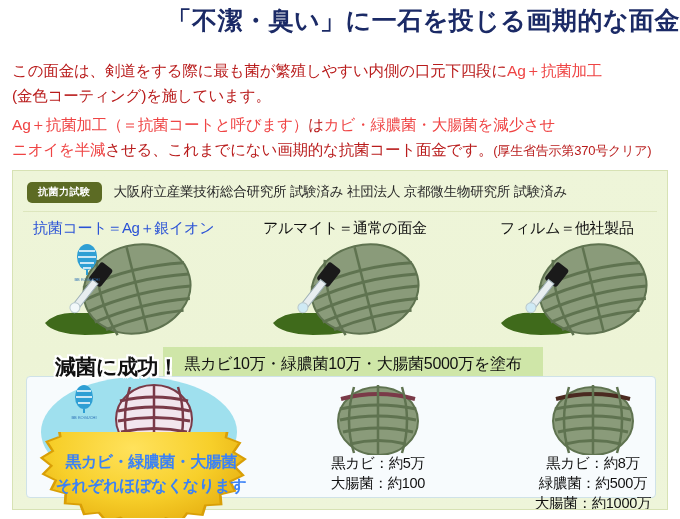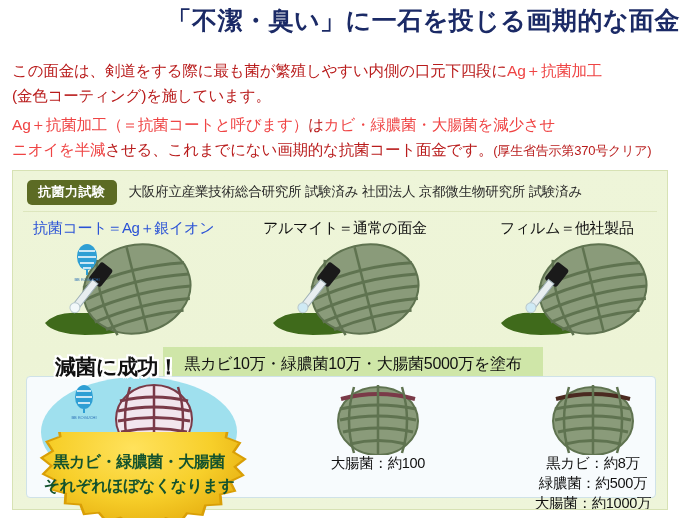--- a/index.html
+++ b/index.html
@@ -64,21 +64,21 @@
     left: 14px;
     right: 8px;
     height: 26px;
     display: flex;
     align-items: center;
     gap: 12px;
   }
   .badge-test {
     background: #5c6b24;
     color: #ffffff;
-    font-size: 13px;
+    font-size: 10px;
     font-weight: bold;
     border-radius: 5px;
     padding: 3px 11px 4px 11px;
     white-space: nowrap;
     letter-spacing: 0.5px;
   }
   .labs {
     font-size: 13.5px;
     color: #2a2a2a;
     white-space: nowrap;
@@ -200,28 +200,28 @@
     position: absolute;
     left: 4px;
     top: 432px;
     width: 262px;
     height: 86px;
     z-index: 9;
   }
   .burst-wrap svg { position: absolute; left: 0; top: 0; }
   .burst-text {
     position: absolute;
-    left: 4px;
+    left: 16px;
     top: 18px;
     width: 262px;
     text-align: center;
     font-size: 16px;
     font-weight: bold;
     line-height: 24px;
-    color: #14532d;
+    color: #3b82f6;
     letter-spacing: -0.5px;
     white-space: nowrap;
   }
   .burst-text span { display: block; }
 </style>
 </head>
 <body>
 
 <div class="page-title">「不潔・臭い」に一石を投じる画期的な面金</div>
 
@@ -377,20 +377,21 @@
       <path d="M37 43 Q75 35 113 43" fill="none" stroke="#5f7350" stroke-width="3"></path>
       <path d="M40 55 Q75 47 110 55" fill="none" stroke="#5f7350" stroke-width="3"></path>
       <path d="M47 67 Q75 60 103 67" fill="none" stroke="#5f7350" stroke-width="3"></path>
       <path d="M75 8 L75 78" fill="none" stroke="#5f7350" stroke-width="2.5"></path>
       <path d="M51 10 Q41 44 51 76" fill="none" stroke="#5f7350" stroke-width="2.5"></path>
       <path d="M99 10 Q109 44 99 76" fill="none" stroke="#5f7350" stroke-width="2.5"></path>
     </svg>
   </div>
 
   <div class="result-text r2">
+    <span>黒カビ：約5万</span>
     <span>大腸菌：約100</span>
   </div>
 
   <div class="result-text r3">
     <span>黒カビ：約8万</span>
     <span>緑膿菌：約500万</span>
     <span>大腸菌：約1000万</span>
   </div>
 
 </div>

